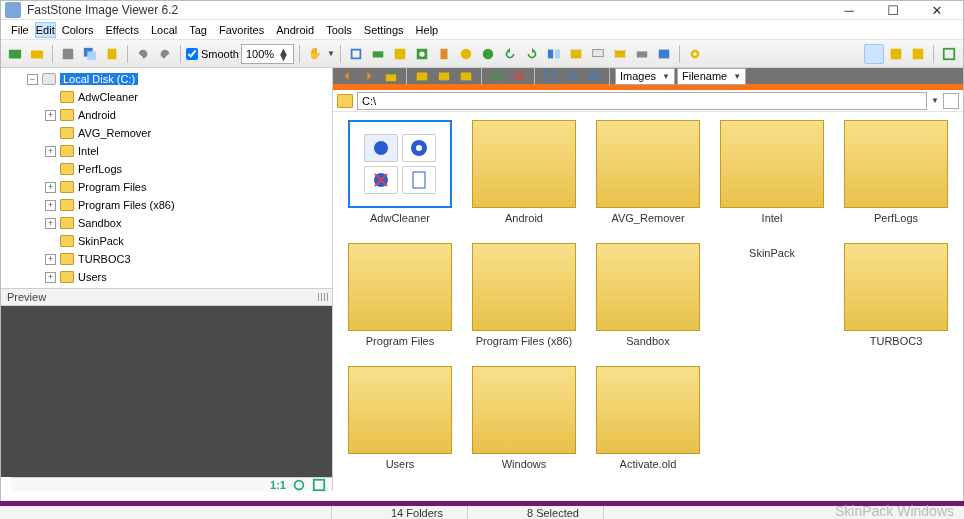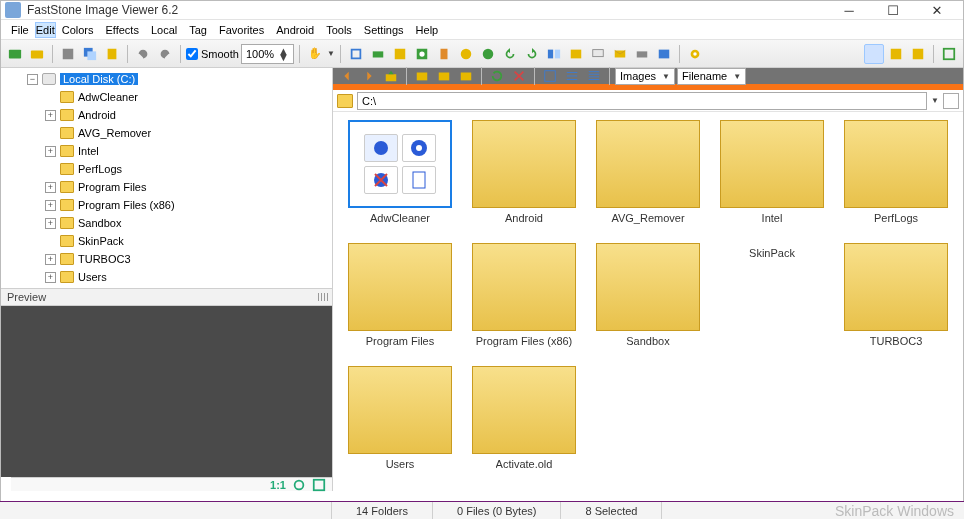--- a/index.html
+++ b/index.html
@@ -47,21 +47,21 @@
     .addr-input { flex:1; height:18px; border:1px solid #aaa; padding:0 4px; font-size:11px; }
     .addr-side { width:16px; height:16px; border:1px solid #aaa; background:#fff; cursor:pointer; }
     .thumbs { flex:1; overflow:auto; background:#fff; padding:8px 10px; display:grid; grid-template-columns:repeat(5,1fr); gap:6px 10px; }
     .thumb { display:flex; flex-direction:column; align-items:center; }
     .thumb-box { width:104px; height:88px; border:1px solid #b8b8b8; display:flex; align-items:center; justify-content:center; background:#fff; }
     .thumb-box.folder { background:linear-gradient(#f8e08b,#e8c14a); border-color:#c99b20; }
     .thumb-box.sel { outline:2px solid #1a7ee6; outline-offset:-2px; }
     .thumb-label { margin-top:4px; font-size:11px; color:#333; text-align:center; white-space:nowrap; overflow:hidden; text-overflow:ellipsis; max-width:104px; }
     .iconset { display:grid; grid-template-columns:1fr 1fr; gap:4px; padding:4px; }
     .iconset .ic { width:34px; height:28px; border:1px solid #ccc; border-radius:2px; display:flex; align-items:center; justify-content:center; background:#fff; }
-    .statusbar { position:absolute; bottom:0; left:0; right:0; height:18px; background:#f4f4f4; border-top:1px solid #701a75; display:flex; align-items:center; font-size:11px; color:#333; }
+    .statusbar { position:absolute; bottom:0; left:0; right:0; height:18px; background:#f4f4f4; border-top:5px solid #701a75; display:flex; align-items:center; font-size:11px; color:#333;gap:35px; }
     .status-cell { padding:0 24px; border-right:1px solid #cfcfcf; height:100%; display:flex; align-items:center; }
     .watermark { position:absolute; right:10px; bottom:0; font-size:14px; color:#bbb; }
     
     .c-green{fill:#3b9e3b} .c-yellow{fill:#e6b800} .c-blue{fill:#3a7bd5} .c-red{fill:#d64545} .c-gray{fill:#888} .c-orange{fill:#e08a2a}
   </style>
 </head>
 <body>
 
 <div class="titlebar">
   <div class="ticon"></div>
@@ -472,25 +472,28 @@
         <div class="thumb">
           <div class="thumb-box folder"></div>
           <div class="thumb-label">TURBOC3</div>
         </div>
         <div class="thumb">
           <div class="thumb-box folder"></div>
           <div class="thumb-label">Users</div>
         </div>
         <div class="thumb">
           <div class="thumb-box folder"></div>
+          <div class="thumb-label">Windows</div>
+        </div>
+        <div class="thumb">
+          <div class="thumb-box folder"></div>
           <div class="thumb-label">Activate.old</div>
         </div>
       </div>
   </div>
 </div>
 
 <div class="statusbar">
   <div style="width:332px;border-right:1px solid #cfcfcf;height:100%"></div>
   <div class="status-cell">14 Folders</div>
-  <div class="status-cell">0 Files (0 Bytes)</div>
   <div class="status-cell">8 Selected</div>
   <div class="watermark">SkinPack Windows</div>
 </div>
 
 </body></html>

